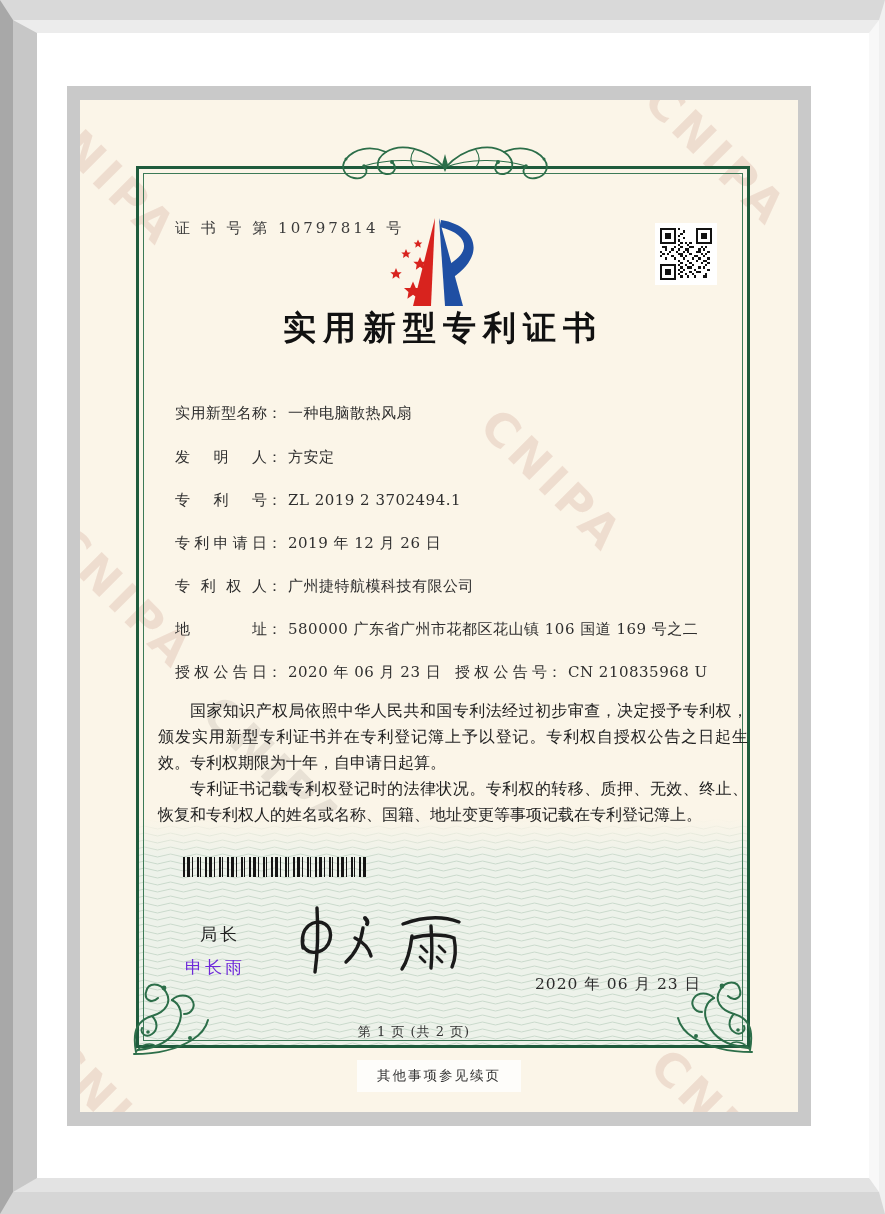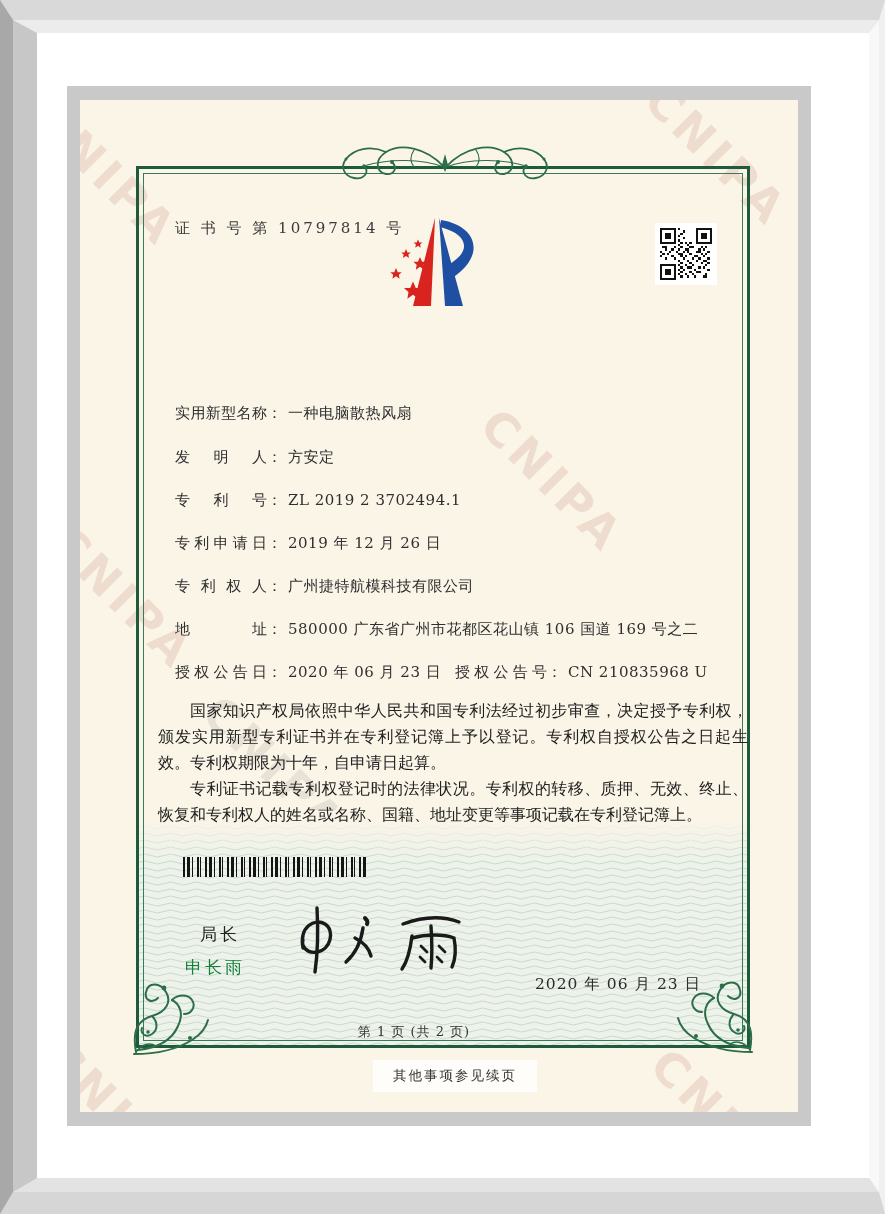--- a/index.html
+++ b/index.html
@@ -49,26 +49,26 @@
   .body-text p{margin:0;text-indent:2em;}
   
   .barcode{position:absolute;left:103px;top:757px;width:184px;height:20px;
     background-image:repeating-linear-gradient(90deg,
       #151515 0px,#151515 2px,transparent 2px,transparent 4px,
       #151515 4px,#151515 7px,transparent 7px,transparent 9px,
       #151515 9px,#151515 10px,transparent 10px,transparent 14px,
       #151515 14px,#151515 16px,transparent 16px,transparent 17px,
       #151515 17px,#151515 18px,transparent 18px,transparent 22px);}
   .signer-title{position:absolute;left:120px;top:823px;font-size:17px;letter-spacing:3px;color:#222;text-align:center;}
-  .signer-name{position:absolute;left:105px;top:856px;font-size:17px;letter-spacing:3px;color:#15803d;}
+  .signer-name{position:absolute;left:105px;top:856px;font-size:17px;letter-spacing:3px;color:#6d28d9;}
   .signature{position:absolute;left:205px;top:796px;}
   .issue-date{position:absolute;left:455px;top:874px;font-size:15.5px;color:#2b2b2b;letter-spacing:1px;}
   .page-info{position:absolute;left:56px;top:923px;width:556px;text-align:center;
              font-size:13px;letter-spacing:1px;color:#333;}
-  .footer-note{position:absolute;left:0;top:960px;width:718px;text-align:center;padding-left:16px;}
+  .footer-note{position:absolute;left:0;top:960px;width:718px;text-align:center;}
   .footer-note span{display:inline-block;background:#fefdfa;padding:7px 20px;font-size:13.5px;
                     letter-spacing:2px;color:#333;}
   svg{display:block;}
 </style>
 </head>
 <body>
 
 <svg width="0" height="0" style="position:absolute">
   <defs>
     <g id="corner-orn-g" fill="none" stroke="#2c6e49" stroke-width="2" stroke-linecap="round">
@@ -177,20 +177,21 @@
                  M10,16h1v1h-1z M14,16h1v1h-1z M19,16h1v1h-1z M22,16h1v1h-1z
                  M9,17h1v1h-1z M12,17h1v1h-1z M15,17h1v1h-1z M21,17h1v1h-1z
                  M10,18h1v1h-1z M13,18h2v1h-2z M18,18h1v1h-1z M20,18h1v1h-1z
                  M9,19h1v1h-1z M11,19h1v1h-1z M16,19h1v1h-1z M22,19h1v1h-1z
                  M10,20h1v1h-1z M14,20h1v1h-1z M17,20h2v1h-2z
                  M9,21h1v1h-1z M12,21h1v1h-1z M15,21h1v1h-1z M21,21h1v1h-1z
                  M10,22h1v1h-1z M13,22h1v1h-1z M16,22h1v1h-1z M20,22h2v1h-2z"></path>
       </g>
     </svg>
 
+    <div class="title">实用新型专利证书</div>
 
     <div class="row" style="top:347px">
       <span class="label">发明人</span><span class="colon">：</span><span class="value">方安定</span>
     </div>
     <div class="row" style="top:303px">
       <span class="label">实用新型名称</span><span class="colon">：</span><span class="value">一种电脑散热风扇</span>
     </div>
     <div class="row" style="top:390px">
       <span class="label">专利号</span><span class="colon">：</span><span class="value">ZL 2019 2 3702494.1</span>
     </div>

